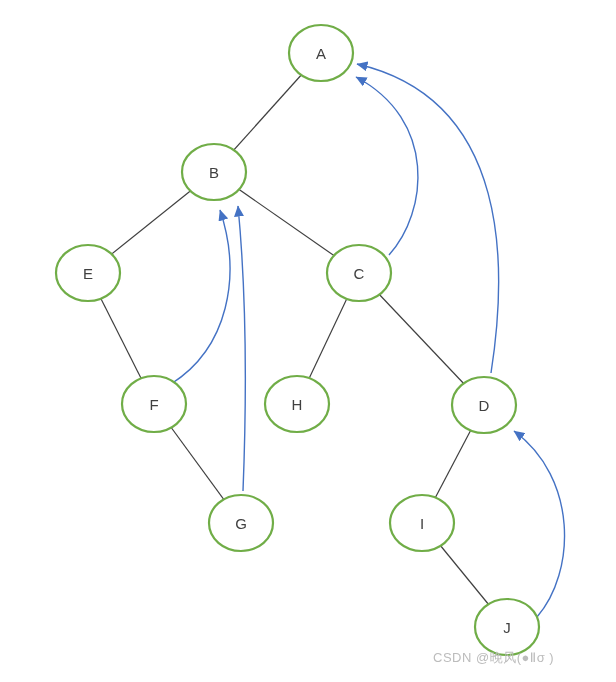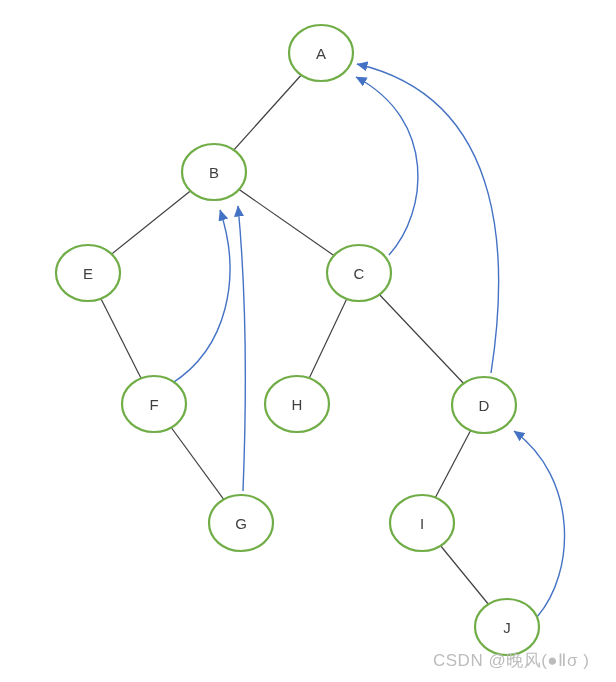--- a/index.html
+++ b/index.html
@@ -12,21 +12,21 @@
   }
   svg{position:absolute;left:0;top:0;}
   .node-label{
     font-family:"Liberation Sans", sans-serif;
     font-size:15px;
     fill:#404040;
   }
   .watermark{
     position:absolute;
     left:433px;top:649px;
-    font-size:17px;
+    font-size:13px;
     color:#bcbcbc;
     letter-spacing:0.5px;
     white-space:nowrap;
     font-family:"Liberation Sans", sans-serif;
   }
 </style>
 </head>
 <body>
 
 <div class="canvas">

